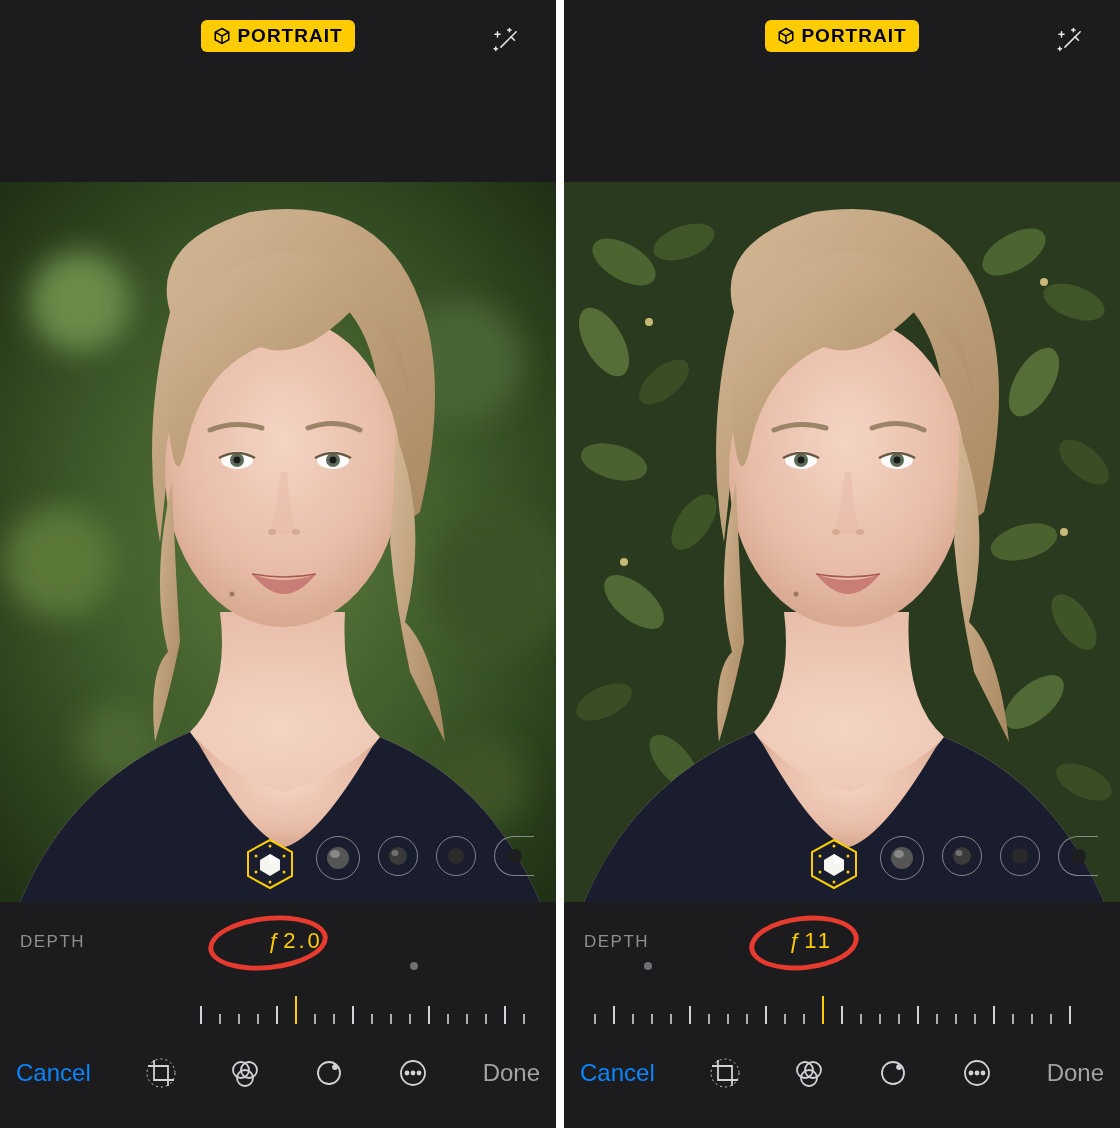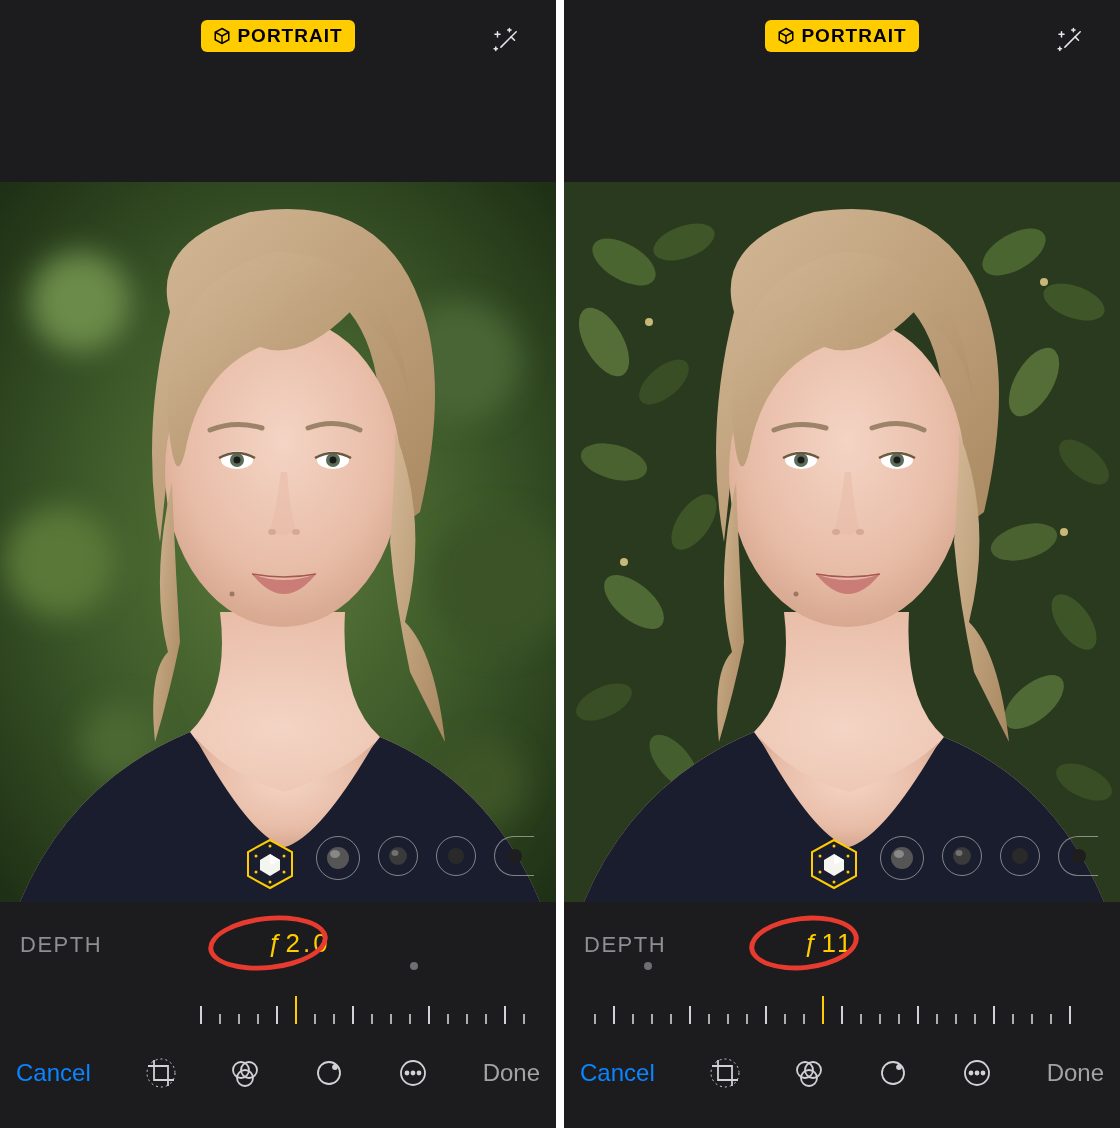--- a/index.html
+++ b/index.html
@@ -97,30 +97,30 @@
   
   .depth-section {
     height: 140px;
     position: relative;
   }
   .depth-label {
     position: absolute;
     left: 20px;
     top: 30px;
     color: #8e8e93;
-    font-size: 22px;
+    font-size: 17px;
     letter-spacing: 1.5px;
   }
   .f-value {
     position: absolute;
     top: 26px;
     left: 50%;
     transform: translateX(-50%);
     color: #ffcc00;
-    font-size: 26px;
+    font-size: 22px;
     font-weight: 500;
     letter-spacing: 3px;
   }
   .annotation {
     position: absolute;
     border: 5px solid #e63b2e;
     border-radius: 50%;
     width: 120px;
     height: 54px;
     pointer-events: none;
@@ -519,21 +519,21 @@
         <div class="lighting-icon small" style="margin-right:-20px;border-right:none;border-radius:50% 0 0 50%;">
           <svg width="18" height="18">
               <circle cx="9" cy="9" r="7" fill="#1e1e1e"></circle>
             </svg>
         </div>
       </div>
     </div>
 
     <div class="depth-section">
       <span class="depth-label">DEPTH</span>
-      <span class="f-value" style="left:240px;transform:none;">ƒ11</span>
+      <span class="f-value" style="left:225px;transform:none;">ƒ11</span>
       <div class="annotation" style="left:185px;top:14px;width:110px;"></div>
       <div class="dot-indicator" style="left:80px;"></div>
       <div class="slider">
         <div class="tick-row" style="margin-left:0px;">
           <span class="tick"></span>
             <span class="tick major"></span>
             <span class="tick"></span>
             <span class="tick"></span>
             <span class="tick"></span>
           <span class="tick major"></span>

